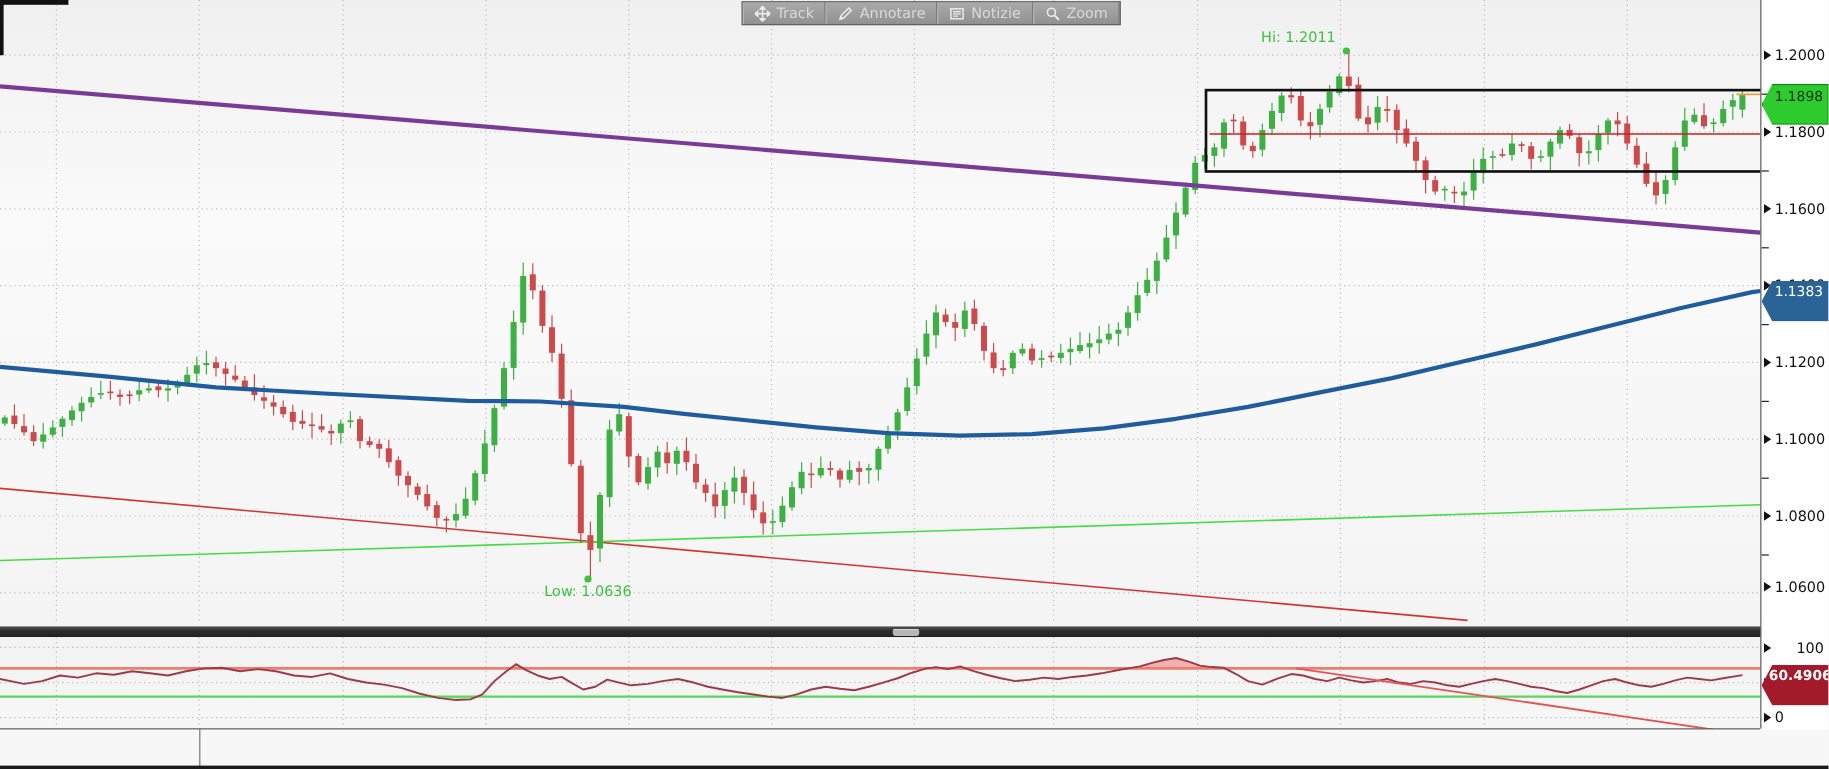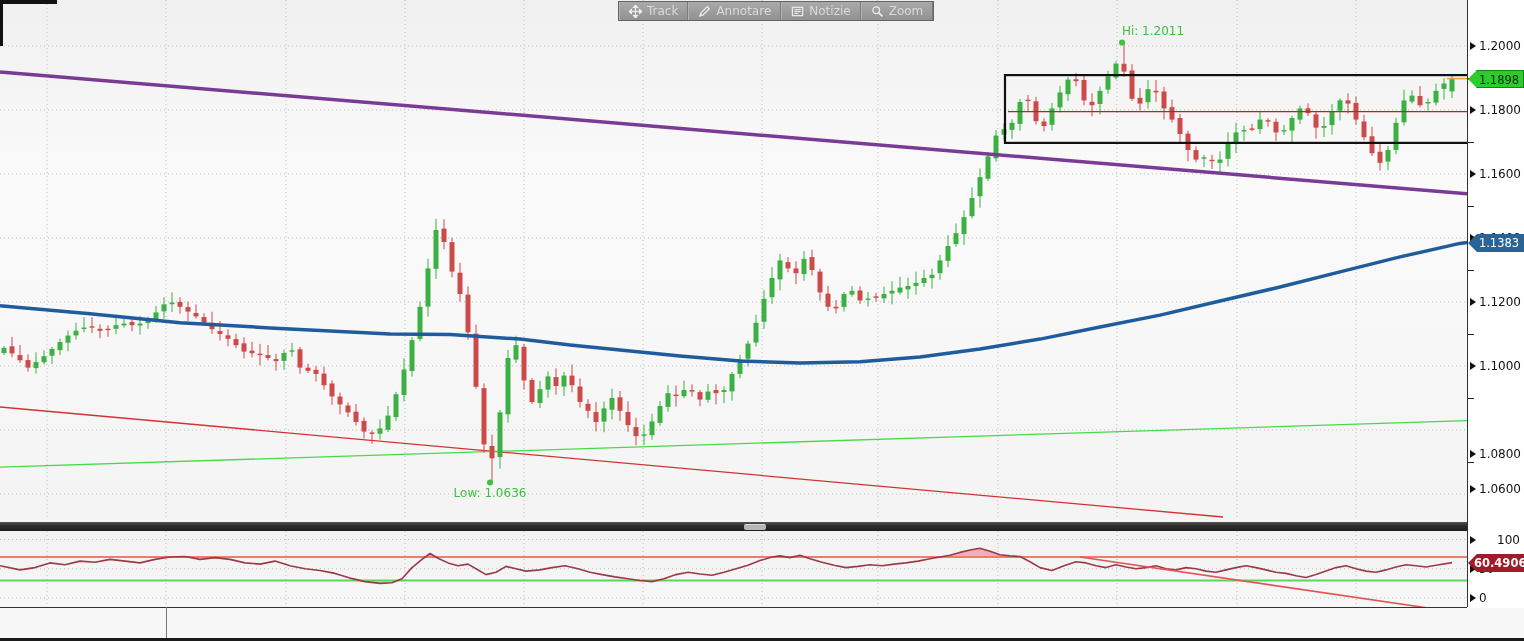--- a/index.html
+++ b/index.html
@@ -18,21 +18,21 @@
   .label-strip{position:absolute;left:0;top:608px;width:1524px;height:30px;background:#f7f7f7;}
   .ysep{position:absolute;left:166px;top:607px;width:1px;height:32px;background:#777;}
   .bottom-border{position:absolute;left:0;top:638px;width:1524px;height:3px;background:#1b1b1b;}
   .vaxis-line{position:absolute;left:1467px;top:0;width:1px;height:607px;background:#333;}
   .right-axis{position:absolute;left:1468px;top:0;width:56px;height:607px;background:#fff;}
   .plabel{position:absolute;left:2px;display:flex;align-items:center;height:14px;z-index:1;}
   .tri{width:0;height:0;border-top:4px solid transparent;border-bottom:4px solid transparent;
        border-left:6px solid #111;margin-right:3px;}
   .ptxt{font-size:12px;color:#111;letter-spacing:0px;}
   .mtick{position:absolute;left:0px;width:6px;height:1px;background:#222;}
-  .badge{position:absolute;left:0px;width:56px;height:18px;line-height:18px;z-index:3;
+  .badge{position:absolute;left:0px;width:56px;height:34px;line-height:18px;z-index:3;
          font-size:11.5px;text-align:center;padding-left:6px;box-sizing:border-box;
          clip-path:polygon(0 50%,16% 0,100% 0,100% 100%,16% 100%);}
   .badge-green{background:#2ecb2e;color:#0b2d0b;border:1px solid #128a12;}
   .badge-blue{background:#2a6496;color:#fff;}
   .badge-red{background:#a31b2b;color:#fff;}
   .toolbar{position:absolute;left:618px;top:1px;height:18px;display:flex;z-index:6;
            background:#9b9b9b;border:1px solid #636363;}
   .tbtn{display:flex;align-items:center;gap:5px;padding:0 9px;cursor:pointer;
         background:linear-gradient(#aaaaaa,#919191);border-right:1px solid #7c7c7c;
         border-left:1px solid #b3b3b3;color:#d9d9d9;font-size:12px;white-space:nowrap;}
@@ -438,21 +438,21 @@
         <line x1="1452" y1="75.1" x2="1452" y2="98.0" stroke="#3cb043" stroke-width="1"></line>
         <rect x="1449.5" y="78.6" width="5" height="12.8" fill="#3cb043"></rect>
         <line x1="0" y1="71.9" x2="1467" y2="193.8" stroke="#7a3b96" stroke-width="3.5"></line>
         <polyline points="0.0,305.8 90.0,313.8 180.0,322.8 270.0,327.9 390.0,334.0 450.0,334.6 520.0,339.1 570.0,344.9 620.0,350.0 680.0,356.1 740.0,360.9 800.0,363.1 860.0,361.8 920.0,357.0 980.0,349.0 1040.0,339.1 1100.0,327.0 1160.0,315.1 1220.0,301.0 1280.0,287.0 1340.0,271.9 1400.0,256.9 1460.0,243.4 1467.0,242.5" fill="none" stroke="#1f5c9e" stroke-width="3.5" stroke-linejoin="round"></polyline>
         <rect x="1005" y="75.1" width="470" height="67.8" fill="none" stroke="#101010" stroke-width="2.2"></rect>
         <line x1="1008" y1="111.6" x2="1467" y2="111.6" stroke="#c42222" stroke-width="1.3"></line>
         <line x1="1447" y1="78.6" x2="1467" y2="78.6" stroke="#e8a33d" stroke-width="1.5"></line>
         <circle cx="1122" cy="42.5" r="3" fill="#3fc13f"></circle>
         <circle cx="490" cy="482.5" r="3" fill="#3fc13f"></circle>
       </svg>
-    <div class="anno" id="hiAnno" style="left: 1153px; top: 24.48px;">Hi: 1.2011</div>
+    <div class="anno" id="hiAnno" style="left: 1082px; top: 24.48px;">Hi: 1.2011</div>
     <div class="anno" id="lowAnno" style="left: 490px; top: 486.48px;">Low: 1.0636</div>
   </div>
 
   <div class="toolbar">
     <div class="tbtn">
       <span>
           <svg width="13" height="13" viewBox="0 0 14 14">
             <g stroke="#ececec" stroke-width="1.4" fill="#ececec">
               <line x1="7" y1="2" x2="7" y2="12"></line>
               <line x1="2" y1="7" x2="12" y2="7"></line>
@@ -561,21 +561,21 @@
         <span class="ptxt">1.1400</span>
       </div>
       <div class="plabel" style="top: 295px;">
         <span class="tri"></span>
         <span class="ptxt">1.1200</span>
       </div>
       <div class="plabel" style="top: 359px;">
         <span class="tri"></span>
         <span class="ptxt">1.1000</span>
       </div>
-      <div class="plabel" style="top: 423px; margin-top: 24px;">
+      <div class="plabel" style="top: 423px;">
         <span class="tri"></span>
         <span class="ptxt">1.0800</span>
       </div>
       <div class="plabel" style="top: 482px;">
         <span class="tri"></span>
         <span class="ptxt">1.0600</span>
       </div>
       <div class="mtick" style="top: 78px;"></div>
       <div class="mtick" style="top: 142px;"></div>
       <div class="mtick" style="top: 206px;"></div>

